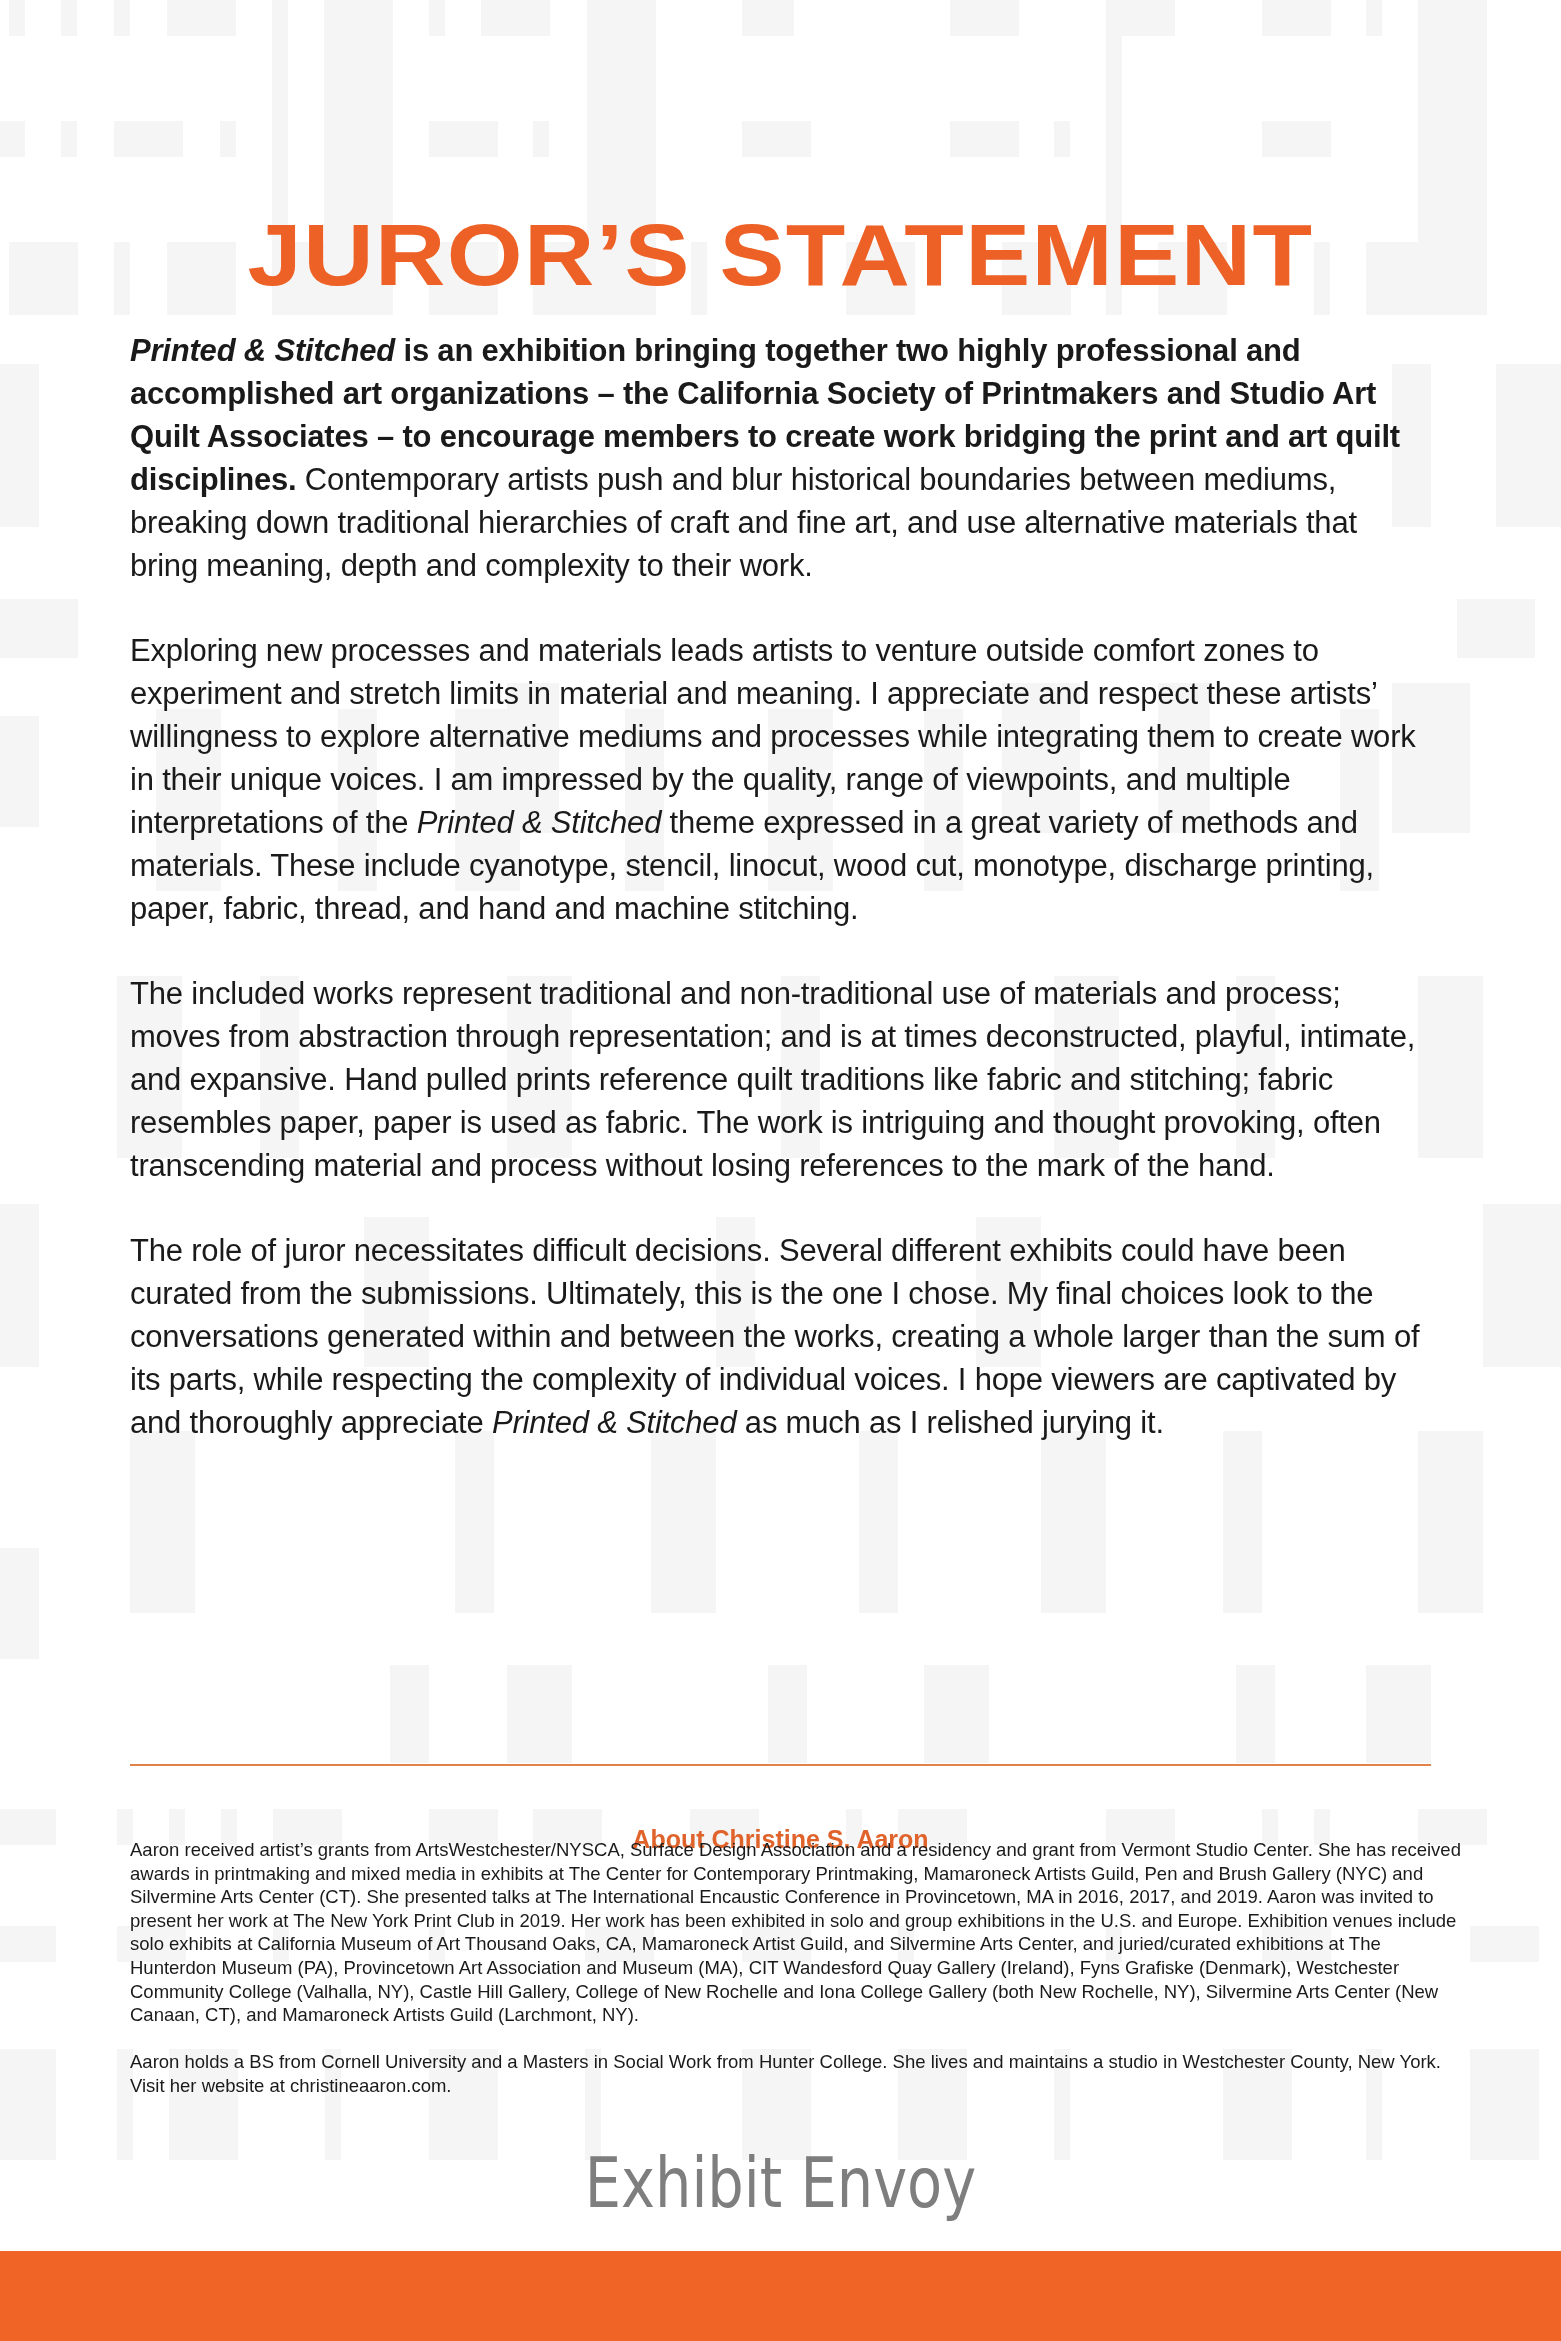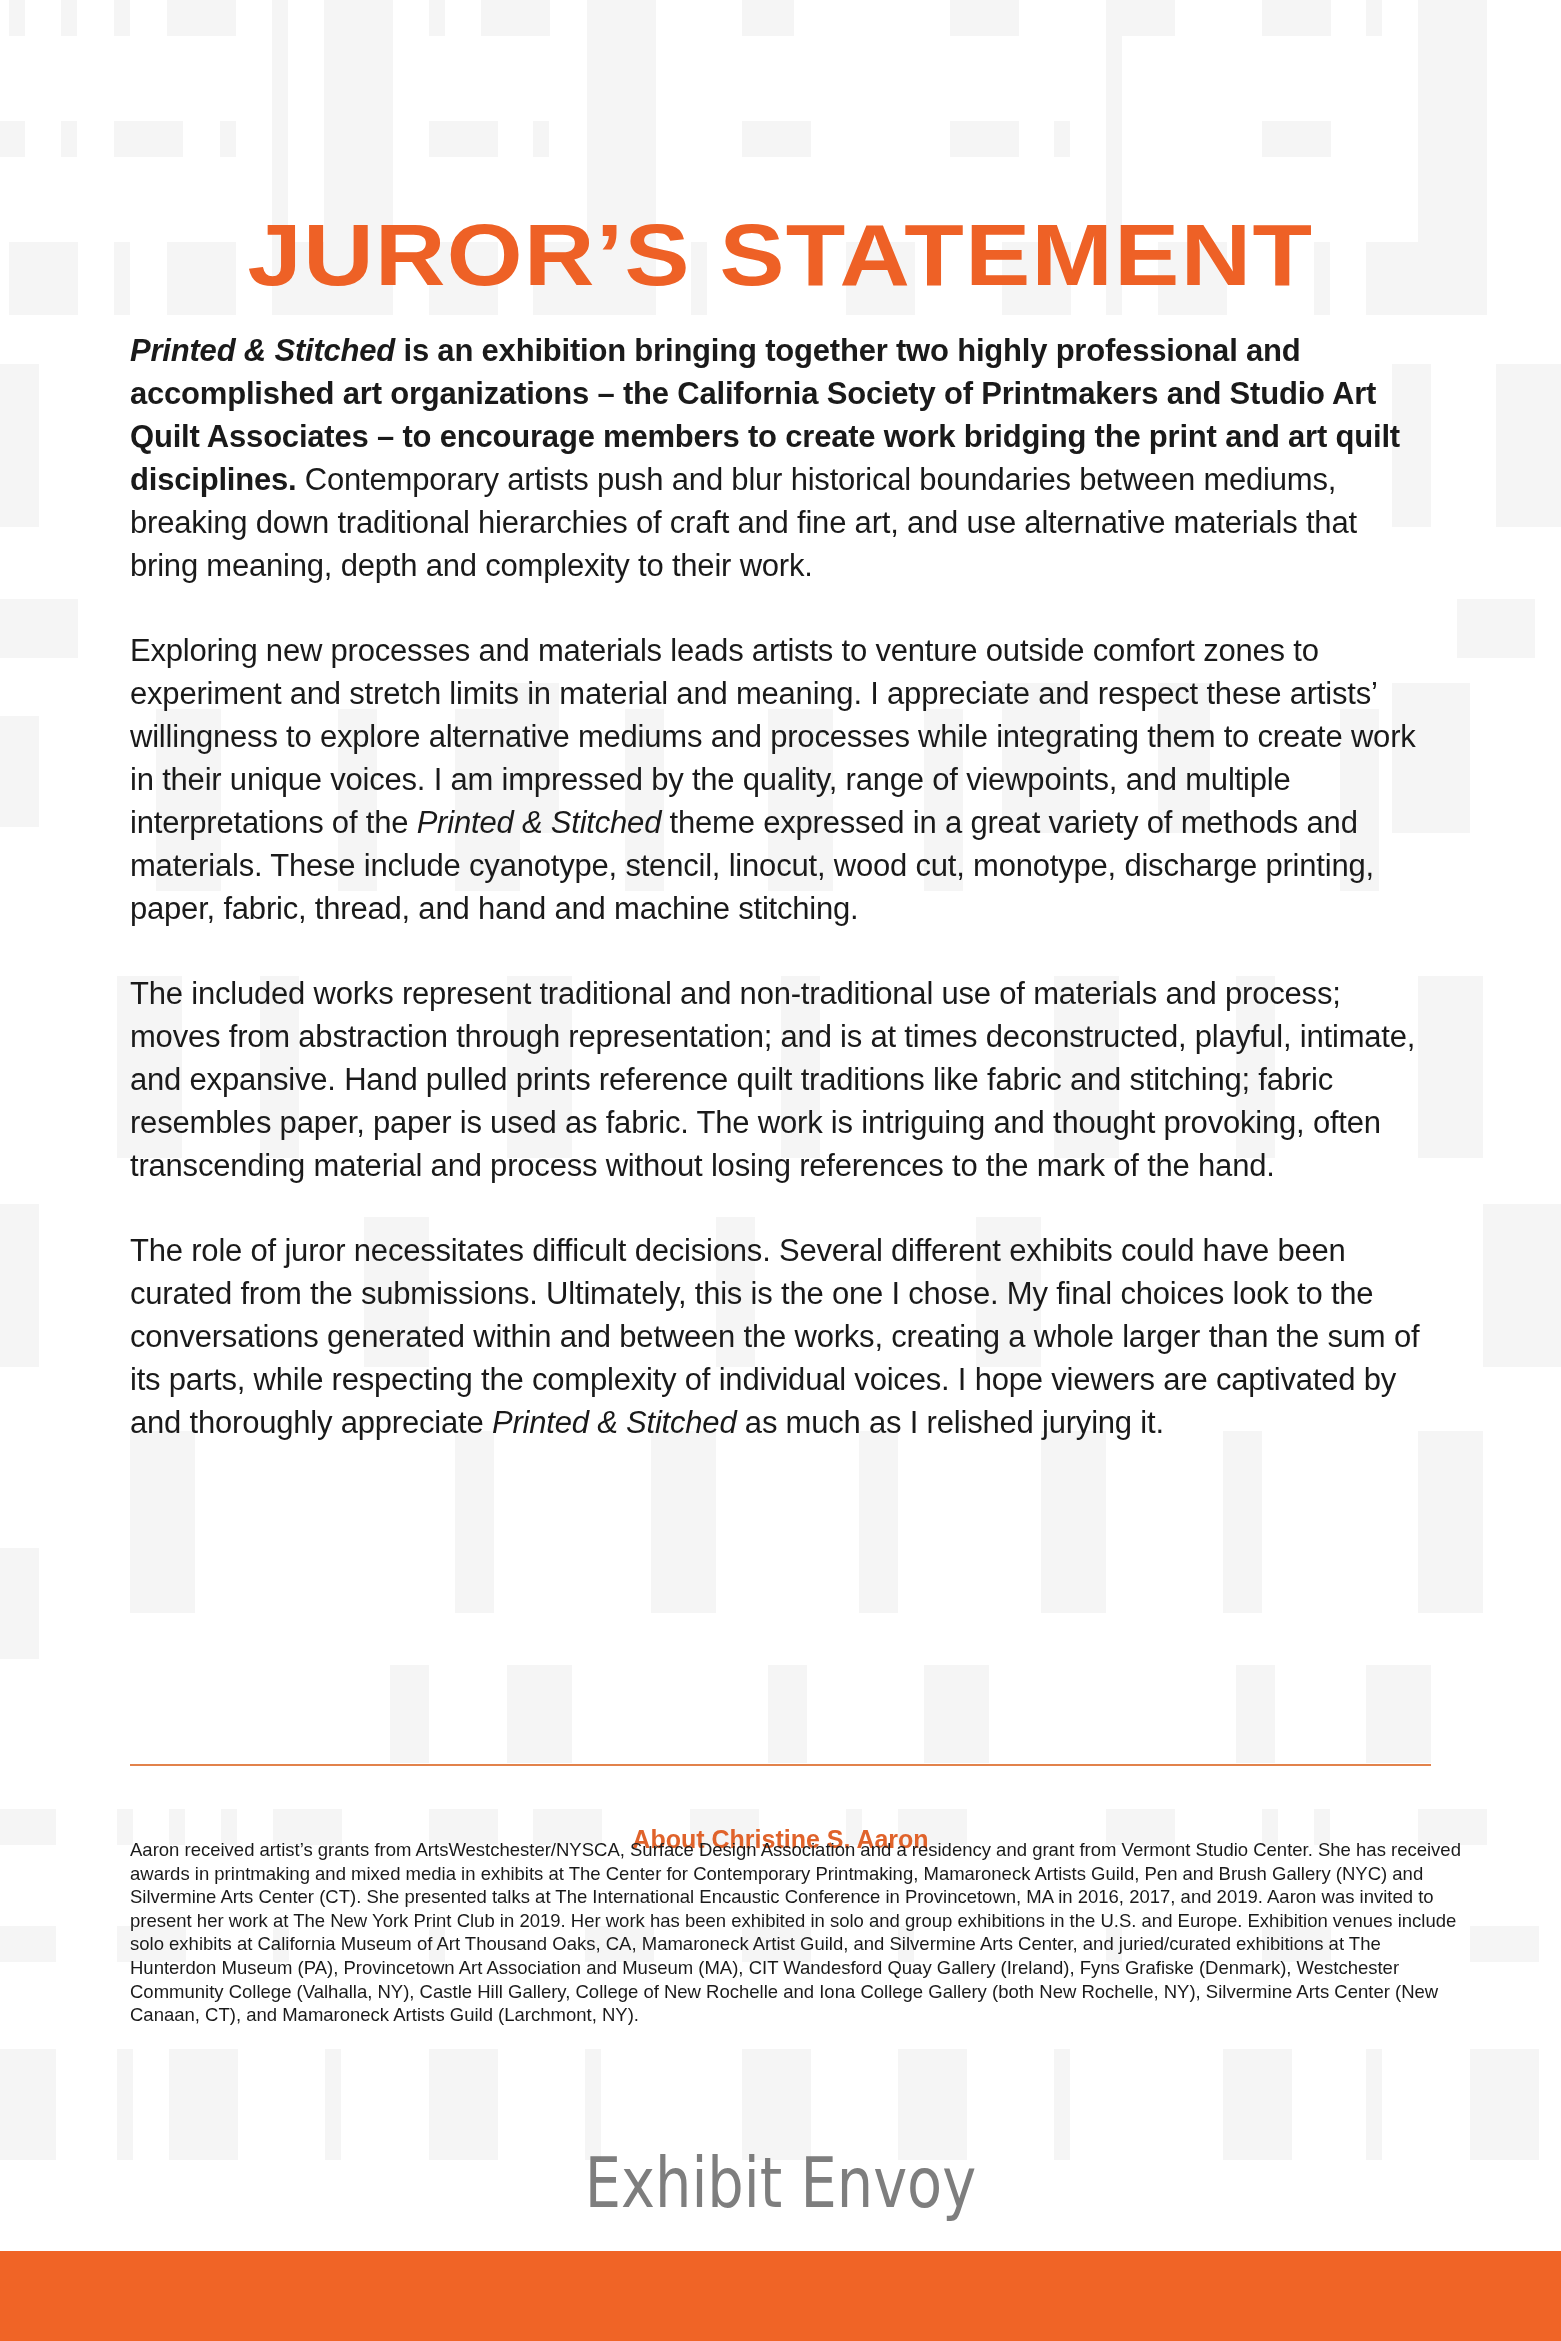--- a/index.html
+++ b/index.html
@@ -257,19 +257,20 @@
     <p><span>The role of juror necessitates difficult decisions. Several different exhibits could have been curated from the submissions. Ultimately, this is the one I chose. My final choices look to the conversations generated within and between the works, creating a whole larger than the sum of its parts, while respecting the complexity of individual voices. I hope viewers are captivated by and thoroughly appreciate </span><em>Printed &amp; Stitched</em><span> as much as I relished jurying it.</span></p>
   </div>
 
 
   <div class="divider"></div>
 
   <h2 class="about-title">About Christine S. Aaron</h2>
 
   <div class="about-body">
     <p>Aaron received artist’s grants from ArtsWestchester/NYSCA, Surface Design Association and a residency and grant from Vermont Studio Center. She has received awards in printmaking and mixed media in exhibits at The Center for Contemporary Printmaking, Mamaroneck Artists Guild, Pen and Brush Gallery (NYC) and Silvermine Arts Center (CT). She presented talks at The International Encaustic Conference in Provincetown, MA in 2016, 2017, and 2019. Aaron was invited to present her work at The New York Print Club in 2019. Her work has been exhibited in solo and group exhibitions in the U.S. and Europe. Exhibition venues include solo exhibits at California Museum of Art Thousand Oaks, CA, Mamaroneck Artist Guild, and Silvermine Arts Center, and juried/curated exhibitions at The Hunterdon Museum (PA), Provincetown Art Association and Museum (MA), CIT Wandesford Quay Gallery (Ireland), Fyns Grafiske (Denmark), Westchester Community College (Valhalla, NY), Castle Hill Gallery, College of New Rochelle and Iona College Gallery (both New Rochelle, NY), Silvermine Arts Center (New Canaan, CT), and Mamaroneck Artists Guild (Larchmont, NY).</p>
+    <p>Aaron holds a BS from Cornell University and a Masters in Social Work from Hunter College. She lives and maintains a studio in Westchester County, New York. Visit her website at christineaaron.com.</p>
   </div>
 </div>
 
 <div class="watermark">Exhibit Envoy</div>
 
 <div class="footer-bar"></div>
 
 
 </body></html>

